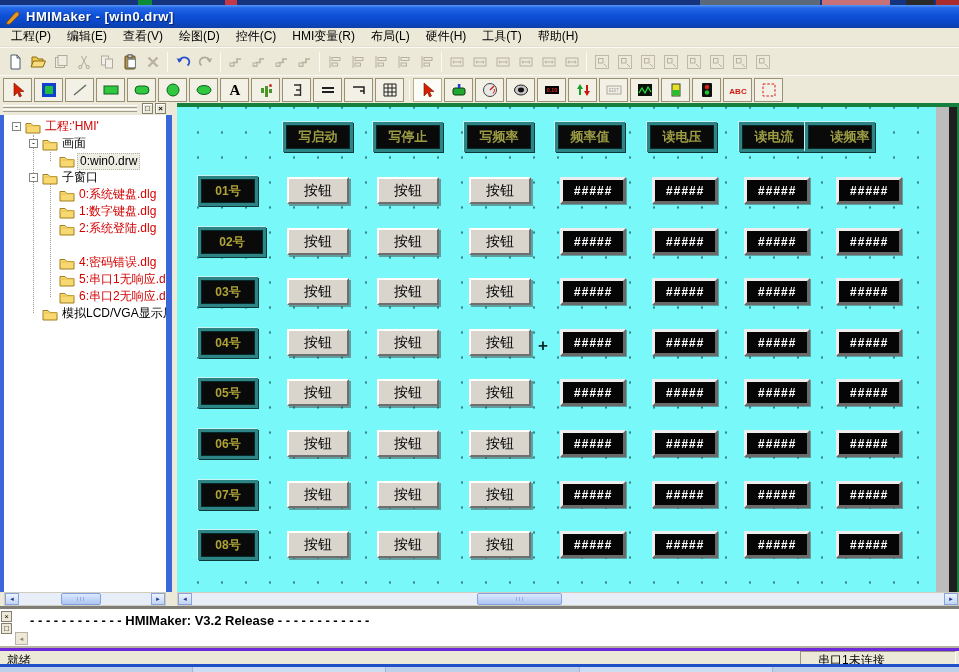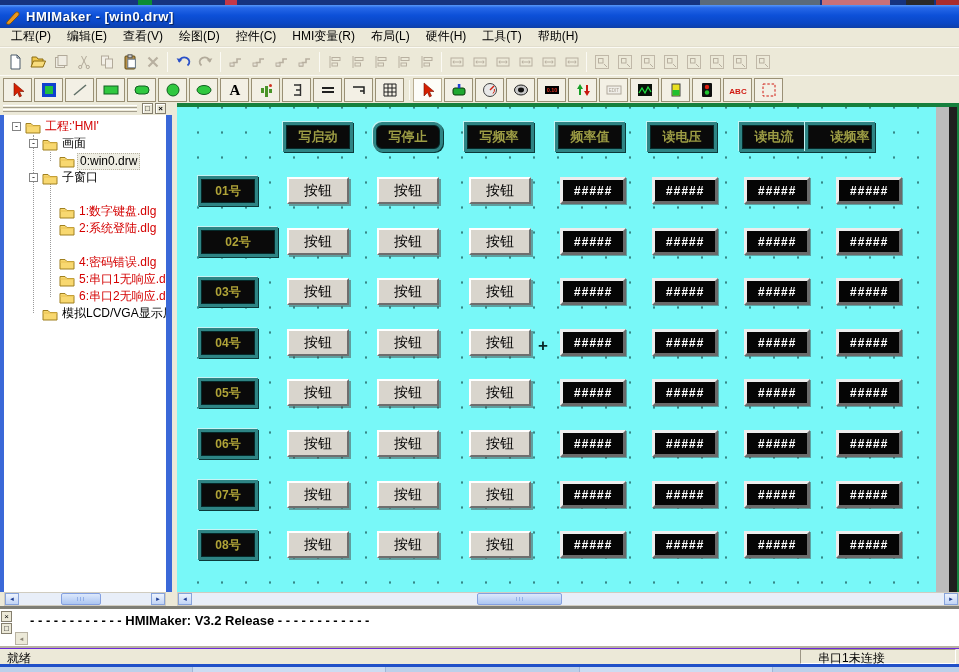--- a/index.html
+++ b/index.html
@@ -91,21 +91,21 @@
 
   
   .output { left:0; top:606px; width:959px; height:42px; background:#fff; border-top:3px solid #7E7E76; }
   .out-btn { position:absolute; left:1px; width:11px; height:11px; background:#ECE9D8; border:1px solid #857F6E;
     font-size:8px; display:flex; align-items:center; justify-content:center; color:#000; line-height:1; }
   .out-text { position:absolute; left:30px; top:4px; font-size:13px; font-weight:bold; color:#000; white-space:nowrap; }
   .out-arrow { position:absolute; left:15px; top:23px; width:13px; height:13px; background:#ECE9D8; border:1px solid #B8B2A2;
     color:#8A8474; font-size:6px; display:flex; align-items:center; justify-content:center; }
 
   
-  .statusbar { left:0; top:648px; width:959px; height:16px; background:#ECE9D8; border-top:1px solid #6d28d9;
+  .statusbar { left:0; top:648px; width:959px; height:16px; background:#ECE9D8; border-top:3px solid #6d28d9;
     box-shadow:0 -2px 0 #B8B2A2; font-size:12px; }
   .status-ready { position:absolute; left:7px; top:1px; color:#000; }
   .status-port { position:absolute; left:800px; top:0; width:156px; height:15px; padding:0 0 0 17px; color:#000;
     border:1px solid; border-color:#9C9685 #FFFFFF #FFFFFF #9C9685; }
 
   .blue-bottom { left:0; top:664px; width:959px; height:3px; background:#2050C8; }
   .taskbar-sliver { left:0; top:667px; width:959px; height:5px; background:#C4D6EE; display:flex; }
   .taskbar-sliver div { height:5px; border-right:1px solid #9FB6D6; }
 </style>
 </head>
@@ -653,20 +653,27 @@
       <span class="tree-label" style="left: 73px;">0:win0.drw</span>
     </div>
     <div class="tree-row" style="top: 54px;">
       <div class="tree-exp" style="left: 25px;">-</div>
       <div class="tree-folder" style="left: 38px;"><svg width="16" height="13" viewBox="0 0 16 13">
           <path d="M1 12V2.5h5l2 2h7V12z" fill="#F8D870" stroke="#A08020"></path>
           <path d="M1 5h14" stroke="#E8C050"></path>
         </svg></div>
       <span class="tree-label" style="left: 56px;">子窗口</span>
     </div>
+    <div class="tree-row" style="top: 71px;">
+      <div class="tree-folder" style="left: 55px;"><svg width="16" height="13" viewBox="0 0 16 13">
+          <path d="M1 12V2.5h5l2 2h7V12z" fill="#F8D870" stroke="#A08020"></path>
+          <path d="M1 5h14" stroke="#E8C050"></path>
+        </svg></div>
+      <span class="tree-label red" style="left: 73px;">0:系统键盘.dlg</span>
+    </div>
     <div class="tree-row" style="top: 88px;">
       <div class="tree-folder" style="left: 55px;"><svg width="16" height="13" viewBox="0 0 16 13">
           <path d="M1 12V2.5h5l2 2h7V12z" fill="#F8D870" stroke="#A08020"></path>
           <path d="M1 5h14" stroke="#E8C050"></path>
         </svg></div>
       <span class="tree-label red" style="left: 73px;">1:数字键盘.dlg</span>
     </div>
     <div class="tree-row" style="top: 105px;">
       <div class="tree-folder" style="left: 55px;"><svg width="16" height="13" viewBox="0 0 16 13">
           <path d="M1 12V2.5h5l2 2h7V12z" fill="#F8D870" stroke="#A08020"></path>
@@ -712,35 +719,35 @@
       <div class="sb-thumb" style="left:42px;width:40px"></div>
     </div>
   <div class="sb-btn">
       <span>►</span>
     </div>
 </div>
 
 <div class="abs canvas-area">
   <div class="canvas-page" id="canvas-page">
       <div class="hmi-hdr" style="left: 106px; top: 15px; width: 70px; height: 30px;">写启动</div>
-      <div class="hmi-hdr" style="left: 196px; top: 15px; width: 70px; height: 30px; border-radius: 9px;">写停止</div>
+      <div class="hmi-hdr" style="left: 196px; top: 15px; width: 70px; height: 30px;">写停止</div>
       <div class="hmi-hdr" style="left: 287px; top: 15px; width: 70px; height: 30px;">写频率</div>
       <div class="hmi-hdr" style="left: 378px; top: 15px; width: 70px; height: 30px;">频率值</div>
       <div class="hmi-hdr" style="left: 470px; top: 15px; width: 70px; height: 30px;">读电压</div>
       <div class="hmi-hdr" style="left: 562px; top: 15px; width: 70px; height: 30px;">读电流</div>
       <div class="hmi-hdr" style="left: 628px; top: 15px; width: 70px; height: 30px; padding-left: 20px;">读频率</div>
       <div class="hmi-station" style="left: 21px; top: 69px; width: 60px; height: 30px;">01号</div>
       <div class="hmi-btn" style="left: 110px; top: 70px; width: 62px; height: 27px;">按钮</div>
       <div class="hmi-btn" style="left: 200px; top: 70px; width: 62px; height: 27px;">按钮</div>
       <div class="hmi-btn" style="left: 292px; top: 70px; width: 62px; height: 27px;">按钮</div>
       <div class="hmi-disp" style="left: 383px; top: 70px; width: 66px; height: 27px;">#####</div>
       <div class="hmi-disp" style="left: 475px; top: 70px; width: 66px; height: 27px;">#####</div>
       <div class="hmi-disp" style="left: 567px; top: 70px; width: 66px; height: 27px;">#####</div>
       <div class="hmi-disp" style="left: 659px; top: 70px; width: 66px; height: 27px;">#####</div>
-      <div class="hmi-station" style="left: 21px; top: 120px; width: 80px; height: 30px;">02号</div>
+      <div class="hmi-station" style="left: 21px; top: 120px; width: 68px; height: 30px;">02号</div>
       <div class="hmi-btn" style="left: 110px; top: 121px; width: 62px; height: 27px;">按钮</div>
       <div class="hmi-btn" style="left: 200px; top: 121px; width: 62px; height: 27px;">按钮</div>
       <div class="hmi-btn" style="left: 292px; top: 121px; width: 62px; height: 27px;">按钮</div>
       <div class="hmi-disp" style="left: 383px; top: 121px; width: 66px; height: 27px;">#####</div>
       <div class="hmi-disp" style="left: 475px; top: 121px; width: 66px; height: 27px;">#####</div>
       <div class="hmi-disp" style="left: 567px; top: 121px; width: 66px; height: 27px;">#####</div>
       <div class="hmi-disp" style="left: 659px; top: 121px; width: 66px; height: 27px;">#####</div>
       <div class="hmi-station" style="left: 21px; top: 170px; width: 60px; height: 30px;">03号</div>
       <div class="hmi-btn" style="left: 110px; top: 171px; width: 62px; height: 27px;">按钮</div>
       <div class="hmi-btn" style="left: 200px; top: 171px; width: 62px; height: 27px;">按钮</div>

